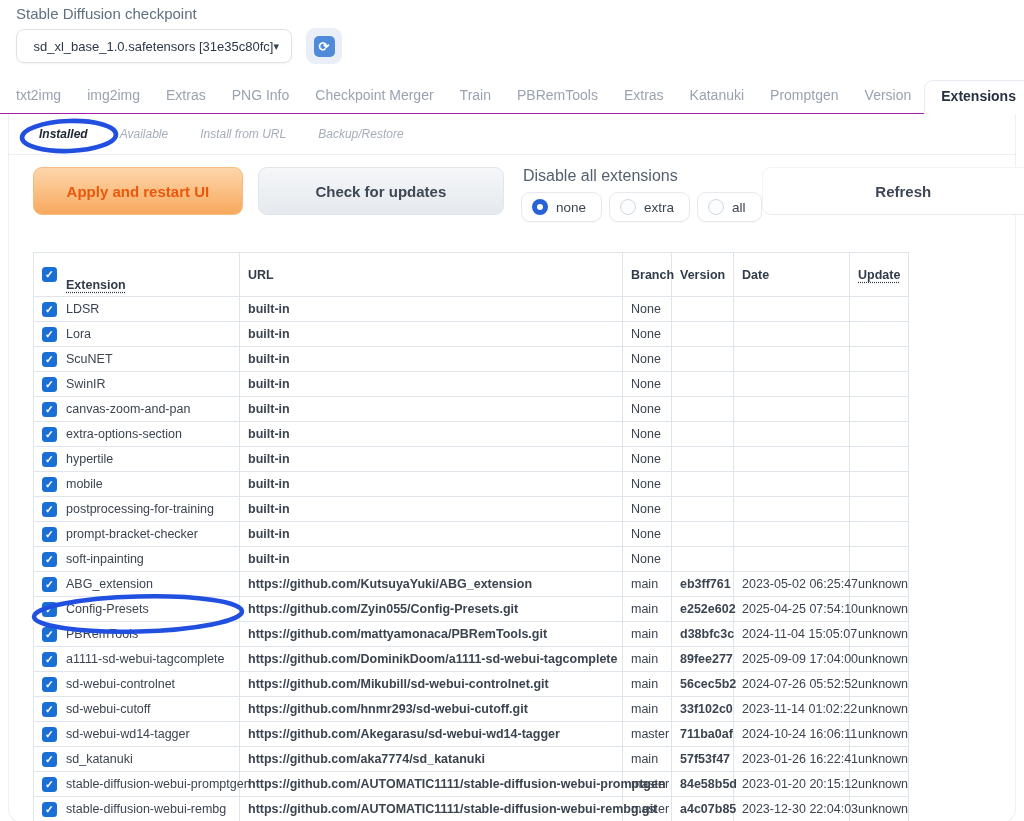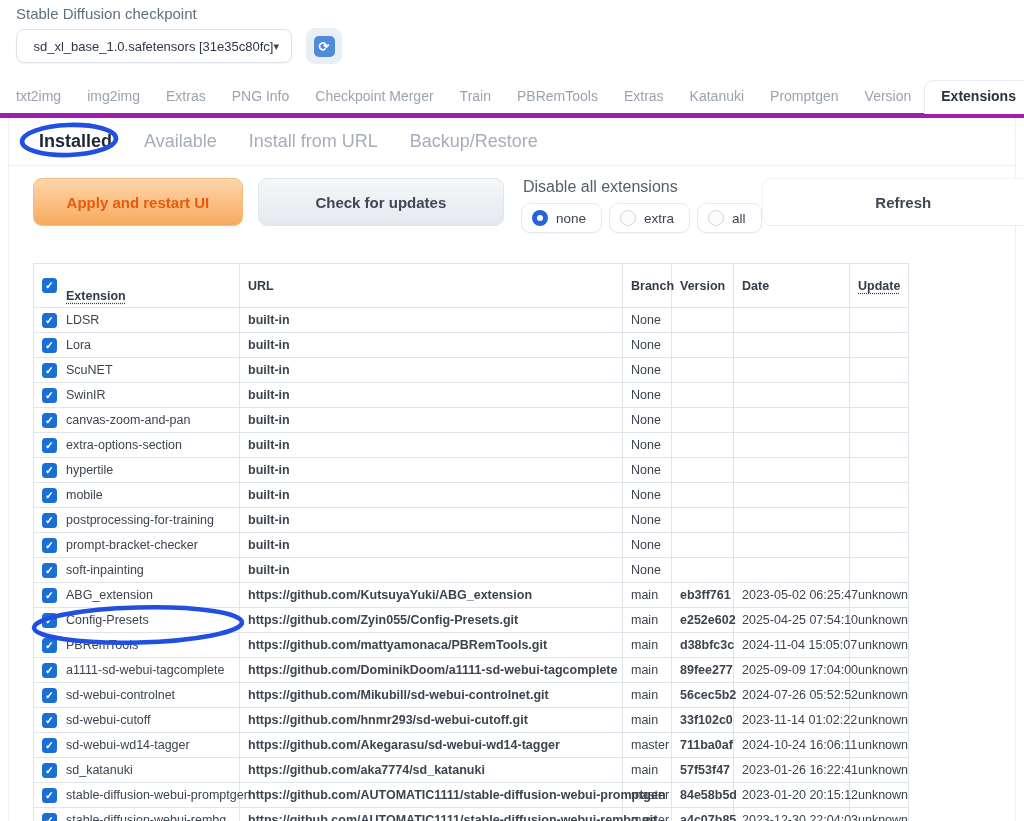--- a/index.html
+++ b/index.html
@@ -23,42 +23,42 @@
   .mini-refresh-wrap {
     width:36px; height:36px; background:#e9eef7; border-radius:9px;
     display:flex; align-items:center; justify-content:center; cursor:pointer;
   }
   .mini-refresh {
     width:21px; height:21px; background:#4f8bd8; border-radius:5px;
     color:#fff; font-size:13px; line-height:21px; text-align:center; font-weight:700;
   }
   
   .tabbar {
-    display:flex; align-items:center; margin-top:16px; padding-left:3px;
-    border-bottom:5px solid #a21caf; position:relative;
+    display:flex; align-items:flex-start; margin-top:16px; padding-left:3px;
+    border-bottom:1px solid #a21caf; position:relative;
   }
   .tab {
     padding:7px 13px 9px; font-size:14px; color:#9aa3af; cursor:pointer; white-space:nowrap;
   }
   .tab.active {
     background:#fff; color:#27313f; font-weight:600;
     border:1px solid #e7eaf0; border-bottom:1px solid #fff;
     border-radius:9px 9px 0 0; margin-bottom:-1px; padding:7px 16px 9px;
   }
   
   .panel {
     margin:0 8px; border:1px solid #eceff4; border-top:none;
     border-radius:0 0 14px 14px; min-height:695px; background:#fff;
   }
   .subtabs {
     display:flex; padding:13px 4px 0 30px; border-bottom:1px solid #edf0f4;
   }
   .subtab {
-    margin-right:32px; padding-bottom:13px; font-size:18px; color:#a6adba;
-    cursor:pointer; position:relative;
+    margin-right:32px; padding-bottom:13px; font-size:12px; color:#a6adba;
+    cursor:pointer; position:relative;font-style:italic;
   }
   .subtab.active { color:#1f2733; font-weight:600; }
   .marker { position:absolute; pointer-events:none; z-index:3; }
   
   .controls { display:flex; align-items:flex-start; padding:12px 0 0 24px; }
   .btn {
     height:48px; border-radius:9px; font-size:15px; font-weight:700; cursor:pointer;
     font-family:Liberation Sans, sans-serif;
   }
   .btn-apply {

